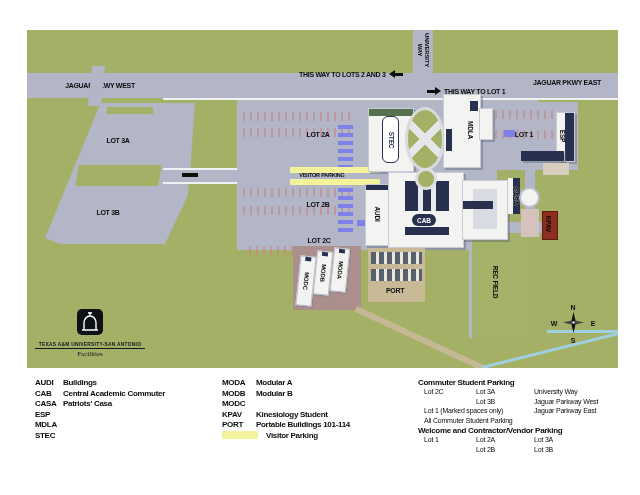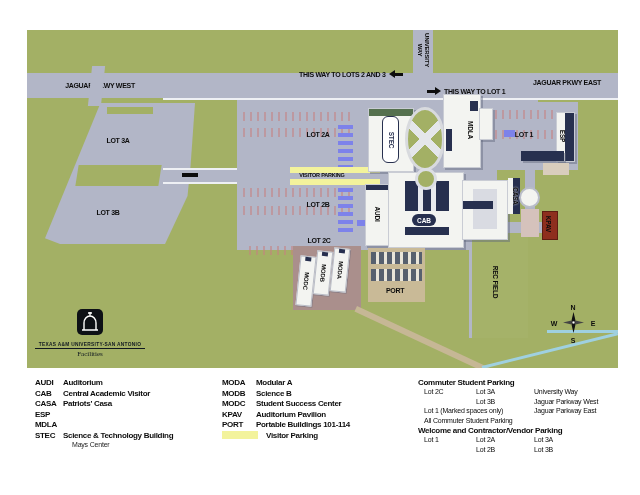--- a/index.html
+++ b/index.html
@@ -249,72 +249,65 @@
       <div id="logo-univ">TEXAS A&amp;M UNIVERSITY-SAN ANTONIO</div>
       <div id="logo-dept">Facilities</div>
     </div>
   </div>
 
   <div id="legend">
     <div class="lcol" id="lcol1">
         <div class="lg-row">
           <span class="lg-abbr">AUDI</span>
           <div class="lg-nameblock">
-            <div class="lg-name">Auditorium</div>
+            <div class="lg-name">Buildings</div>
           </div>
         </div>
         <div class="lg-row">
           <span class="lg-abbr">CAB</span>
           <div class="lg-nameblock">
-            <div class="lg-name">Central Academic Visitor</div>
+            <div class="lg-name">Central Academic Commuter</div>
           </div>
         </div>
         <div class="lg-row">
           <span class="lg-abbr">CASA</span>
           <div class="lg-nameblock">
             <div class="lg-name">Patriots' Casa</div>
           </div>
         </div>
         <div class="lg-row">
           <span class="lg-abbr">ESP</span>
         </div>
         <div class="lg-row">
           <span class="lg-abbr">MDLA</span>
         </div>
         <div class="lg-row">
           <span class="lg-abbr">STEC</span>
-          <div class="lg-nameblock">
-            <div class="lg-name">Science &amp; Technology Building</div>
-            <div class="lg-sub">Mays Center</div>
-          </div>
         </div>
       </div>
     <div class="lcol" id="lcol2">
         <div class="lg-row">
           <span class="lg-abbr">MODA</span>
           <div class="lg-nameblock">
             <div class="lg-name">Modular A</div>
           </div>
         </div>
         <div class="lg-row">
           <span class="lg-abbr">MODB</span>
           <div class="lg-nameblock">
-            <div class="lg-name">Science B</div>
+            <div class="lg-name">Modular B</div>
           </div>
         </div>
         <div class="lg-row">
           <span class="lg-abbr">MODC</span>
-          <div class="lg-nameblock">
-            <div class="lg-name">Student Success Center</div>
-          </div>
         </div>
         <div class="lg-row">
           <span class="lg-abbr">KPAV</span>
           <div class="lg-nameblock">
-            <div class="lg-name">Auditorium Pavilion</div>
+            <div class="lg-name">Kinesiology Student</div>
           </div>
         </div>
         <div class="lg-row">
           <span class="lg-abbr">PORT</span>
           <div class="lg-nameblock">
             <div class="lg-name">Portable Buildings 101-114</div>
           </div>
         </div>
         <div class="sw-row">
           <span class="sw" style="background: rgb(243, 243, 156);"></span>

